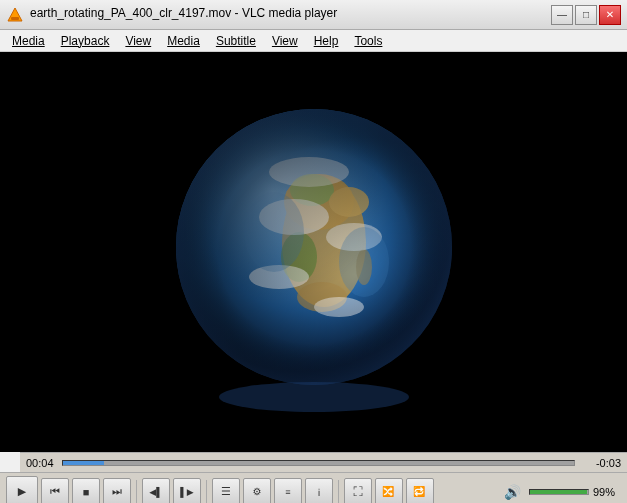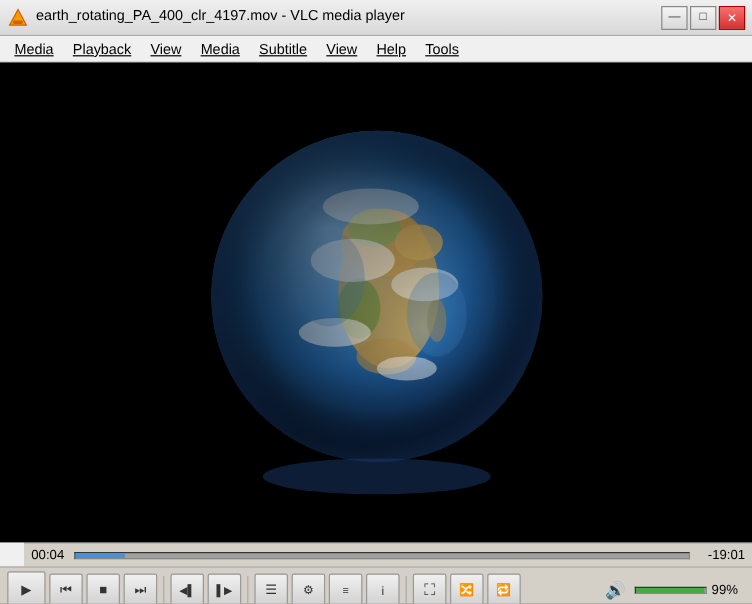--- a/index.html
+++ b/index.html
@@ -295,21 +295,21 @@
       <ellipse cx="150" cy="295" rx="95" ry="15" fill="#1a3a6a" opacity="0.5"></ellipse>
     </svg>
   </div>
 </div>
 
 <div id="progress-bar-area">
   <span id="time-left">00:04</span>
   <div id="seek-track">
     <div id="seek-fill"></div>
   </div>
-  <span id="time-right">-19:01</span>
+  <span id="time-right">-0:03</span>
 </div>
 
 <div id="controls-area">
 
   <div class="ctrl-btn play-btn">▶</div>
 
   <div class="ctrl-btn">⏮</div>
 
   <div class="ctrl-btn">■</div>
 

